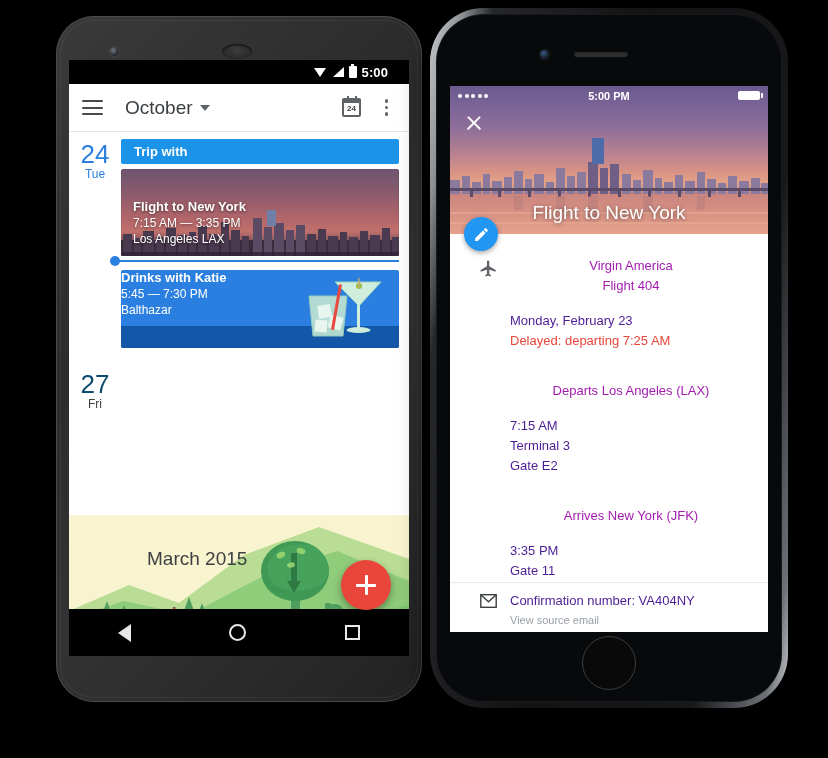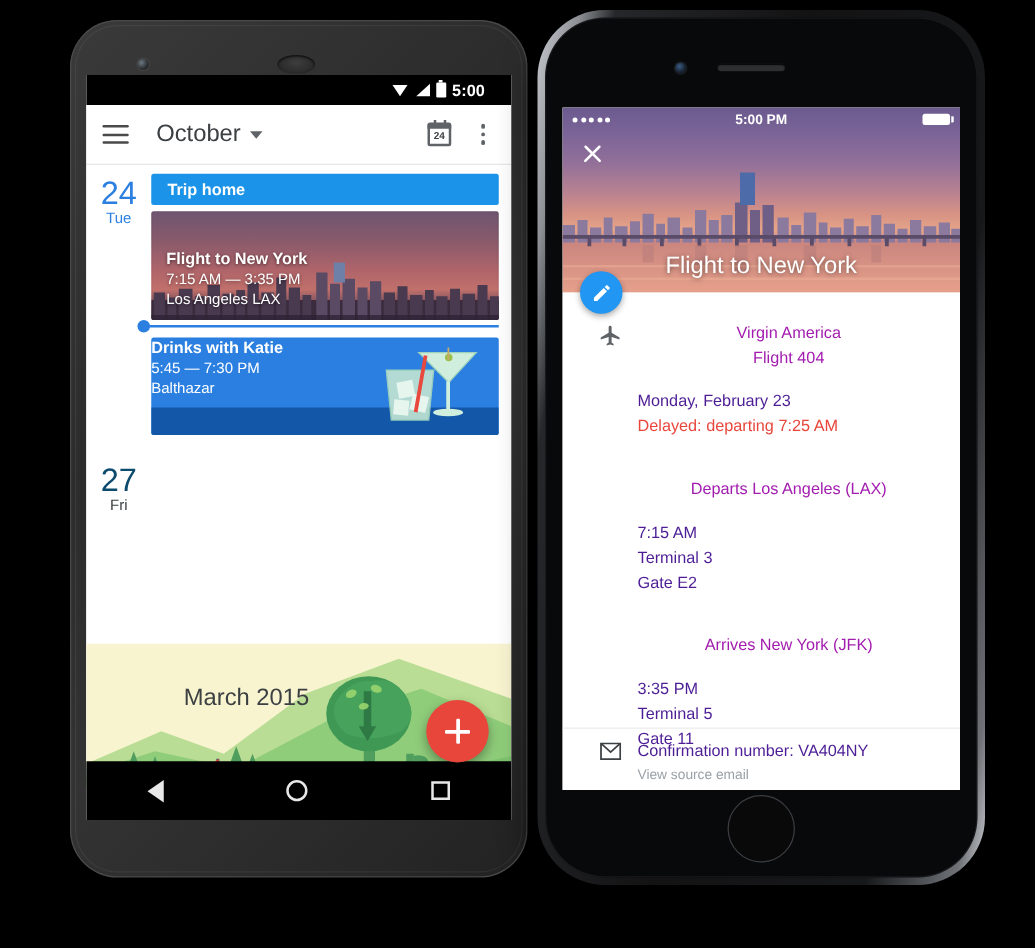--- a/index.html
+++ b/index.html
@@ -208,21 +208,21 @@
       <div class="a-agenda">
 
         <div class="a-row">
           <div class="a-date">
             <div class="d-num">24</div>
             <div class="d-dow">Tue</div>
           </div>
           <div style="flex:1;">
 
             <div class="ev ev-tripbar">
-              <span>Trip home</span>
+              <span>Trip with</span>
             </div>
 
             <div class="ev ev-flight">
               <svg class="skyline" viewBox="0 0 280 46" preserveAspectRatio="none">
                 <rect x="0" y="30" width="280" height="16" fill="#3a2b3d"></rect>
                 <g fill="#4a3a50">
                   <rect x="2" y="24" width="9" height="22"></rect>
                     <rect x="13" y="28" width="7" height="18"></rect>
                   <rect x="22" y="21" width="11" height="25"></rect>
                     <rect x="35" y="27" width="8" height="19"></rect>
@@ -466,21 +466,20 @@
             <div class="i-line b">Departs Los Angeles (LAX)</div>
             <div class="i-gap"></div>
             <div class="i-line">7:15 AM</div>
             <div class="i-line">Terminal 3</div>
             <div class="i-line">Gate E2</div>
             <div class="i-gap"></div>
             <div class="i-gap"></div>
             <div class="i-line b">Arrives New York (JFK)</div>
             <div class="i-gap"></div>
             <div class="i-line">3:35 PM</div>
-            <div class="i-line">Terminal 5</div>
             <div class="i-line">Gate 11</div>
           </div>
         </div>
 
         <div class="i-footer">
           <div class="i-ico">
             <svg width="17" height="14" viewBox="0 0 24 20">
               <rect x="1" y="1" width="22" height="18" fill="none" stroke="#3c4043" stroke-width="2"></rect>
               <polyline points="1,1 12,11 23,1" fill="none" stroke="#3c4043" stroke-width="2"></polyline>
             </svg>

